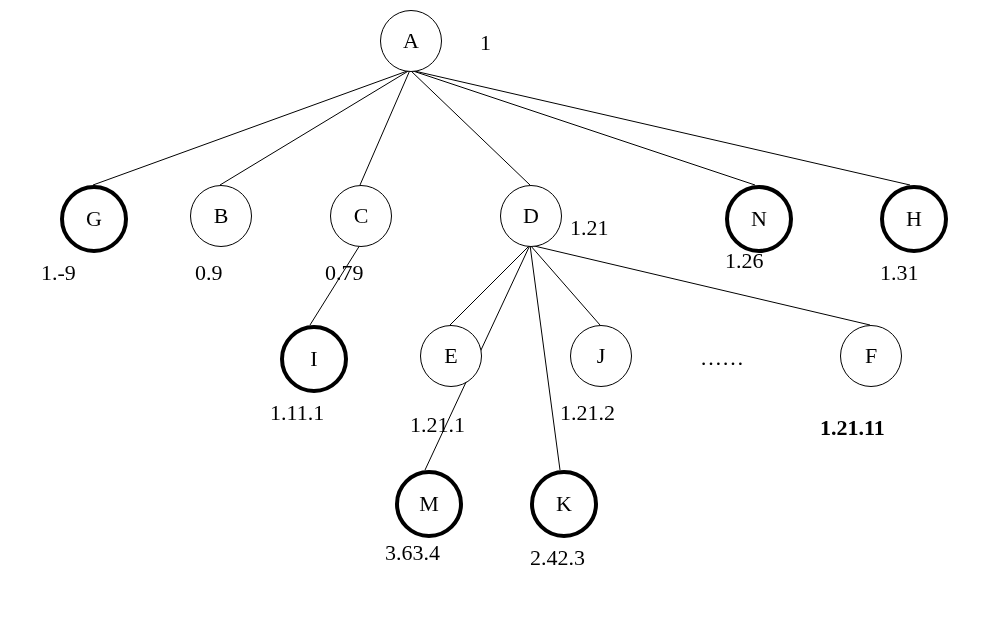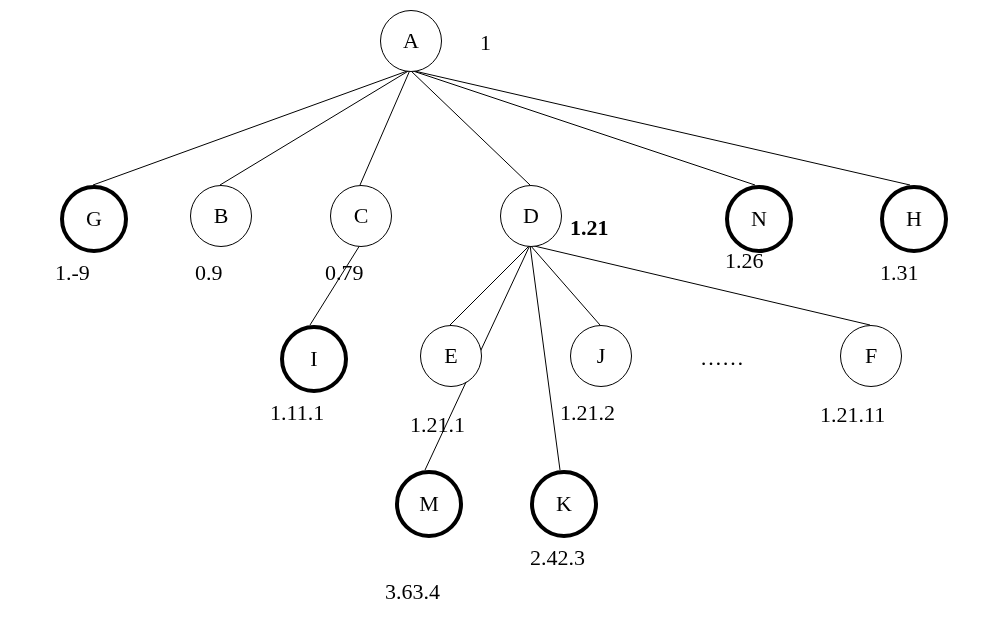--- a/index.html
+++ b/index.html
@@ -73,36 +73,36 @@
 </svg>
 
 <div class="node thin" style="left:380px; top:10px;">
   <span>A</span>
 </div>
 <div class="label" style="left:480px; top:30px;">1</div>
 
 <div class="node thick" style="left:60px; top:185px;">
   <span>G</span>
 </div>
-<div class="label" style="left:55px; top:260px;text-align:center;">1.-9</div>
+<div class="label" style="left:41px; top:260px;text-align:center;">1.-9</div>
 
 <div class="node thin" style="left:190px; top:185px;">
   <span>B</span>
 </div>
 <div class="label" style="left:195px; top:260px;">0.9</div>
 
 <div class="node thin" style="left:330px; top:185px;">
   <span>C</span>
 </div>
 <div class="label" style="left:325px; top:260px;">0.79</div>
 
 <div class="node thin" style="left:500px; top:185px;">
   <span>D</span>
 </div>
-<div class="label" style="left:570px; top:215px;font-weight:bold;">1.21</div>
+<div class="label" style="left:570px; top:215px;">1.21</div>
 
 <div class="node thick" style="left:725px; top:185px;">
   <span>N</span>
 </div>
 <div class="label" style="left:725px; top:248px;">1.26</div>
 
 <div class="node thick" style="left:880px; top:185px;">
   <span>H</span>
 </div>
 <div class="label" style="left:880px; top:260px;text-align:center;">1.31</div>
@@ -120,23 +120,23 @@
 <div class="node thin" style="left:570px; top:325px;">
   <span>J</span>
 </div>
 <div class="label" style="left:560px; top:400px;font-family:Liberation Serif, serif;">1.21.2</div>
 
 <div class="label" style="left:700px; top:345px; font-size:22px;">……</div>
 
 <div class="node thin" style="left:840px; top:325px;">
   <span>F</span>
 </div>
-<div class="label" style="left:820px; top:402px;">1.21.11</div>
+<div class="label" style="left:820px; top:415px;font-weight:bold;">1.21.11</div>
 
 <div class="node thick" style="left:395px; top:470px;">
   <span>M</span>
 </div>
-<div class="label" style="left:385px; top:579px;">3.63.4</div>
+<div class="label" style="left:385px; top:540px;">3.63.4</div>
 
 <div class="node thick" style="left:530px; top:470px;">
   <span>K</span>
 </div>
 <div class="label" style="left:530px; top:545px;text-align:center;">2.42.3</div>
 
 </body></html>

